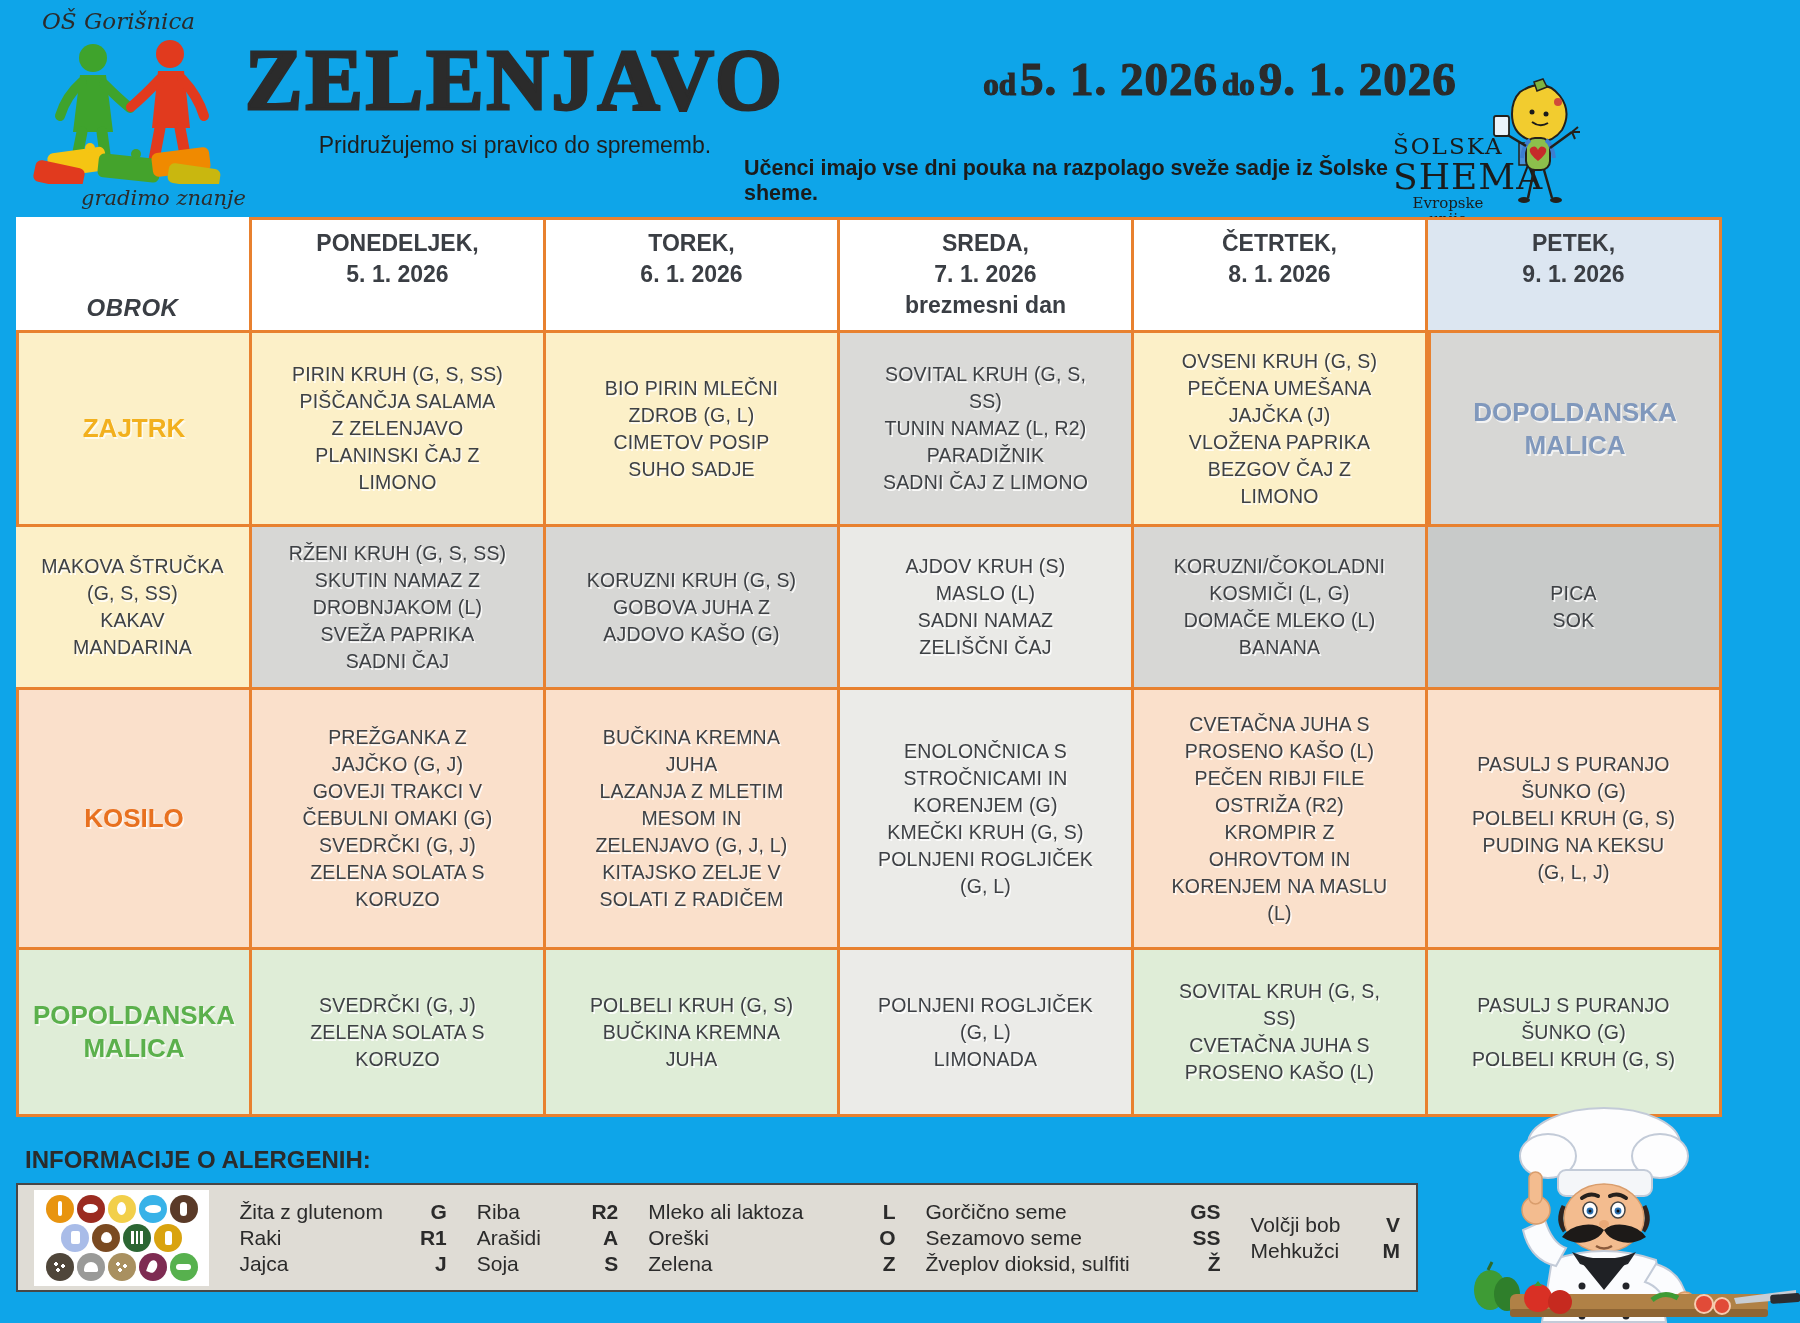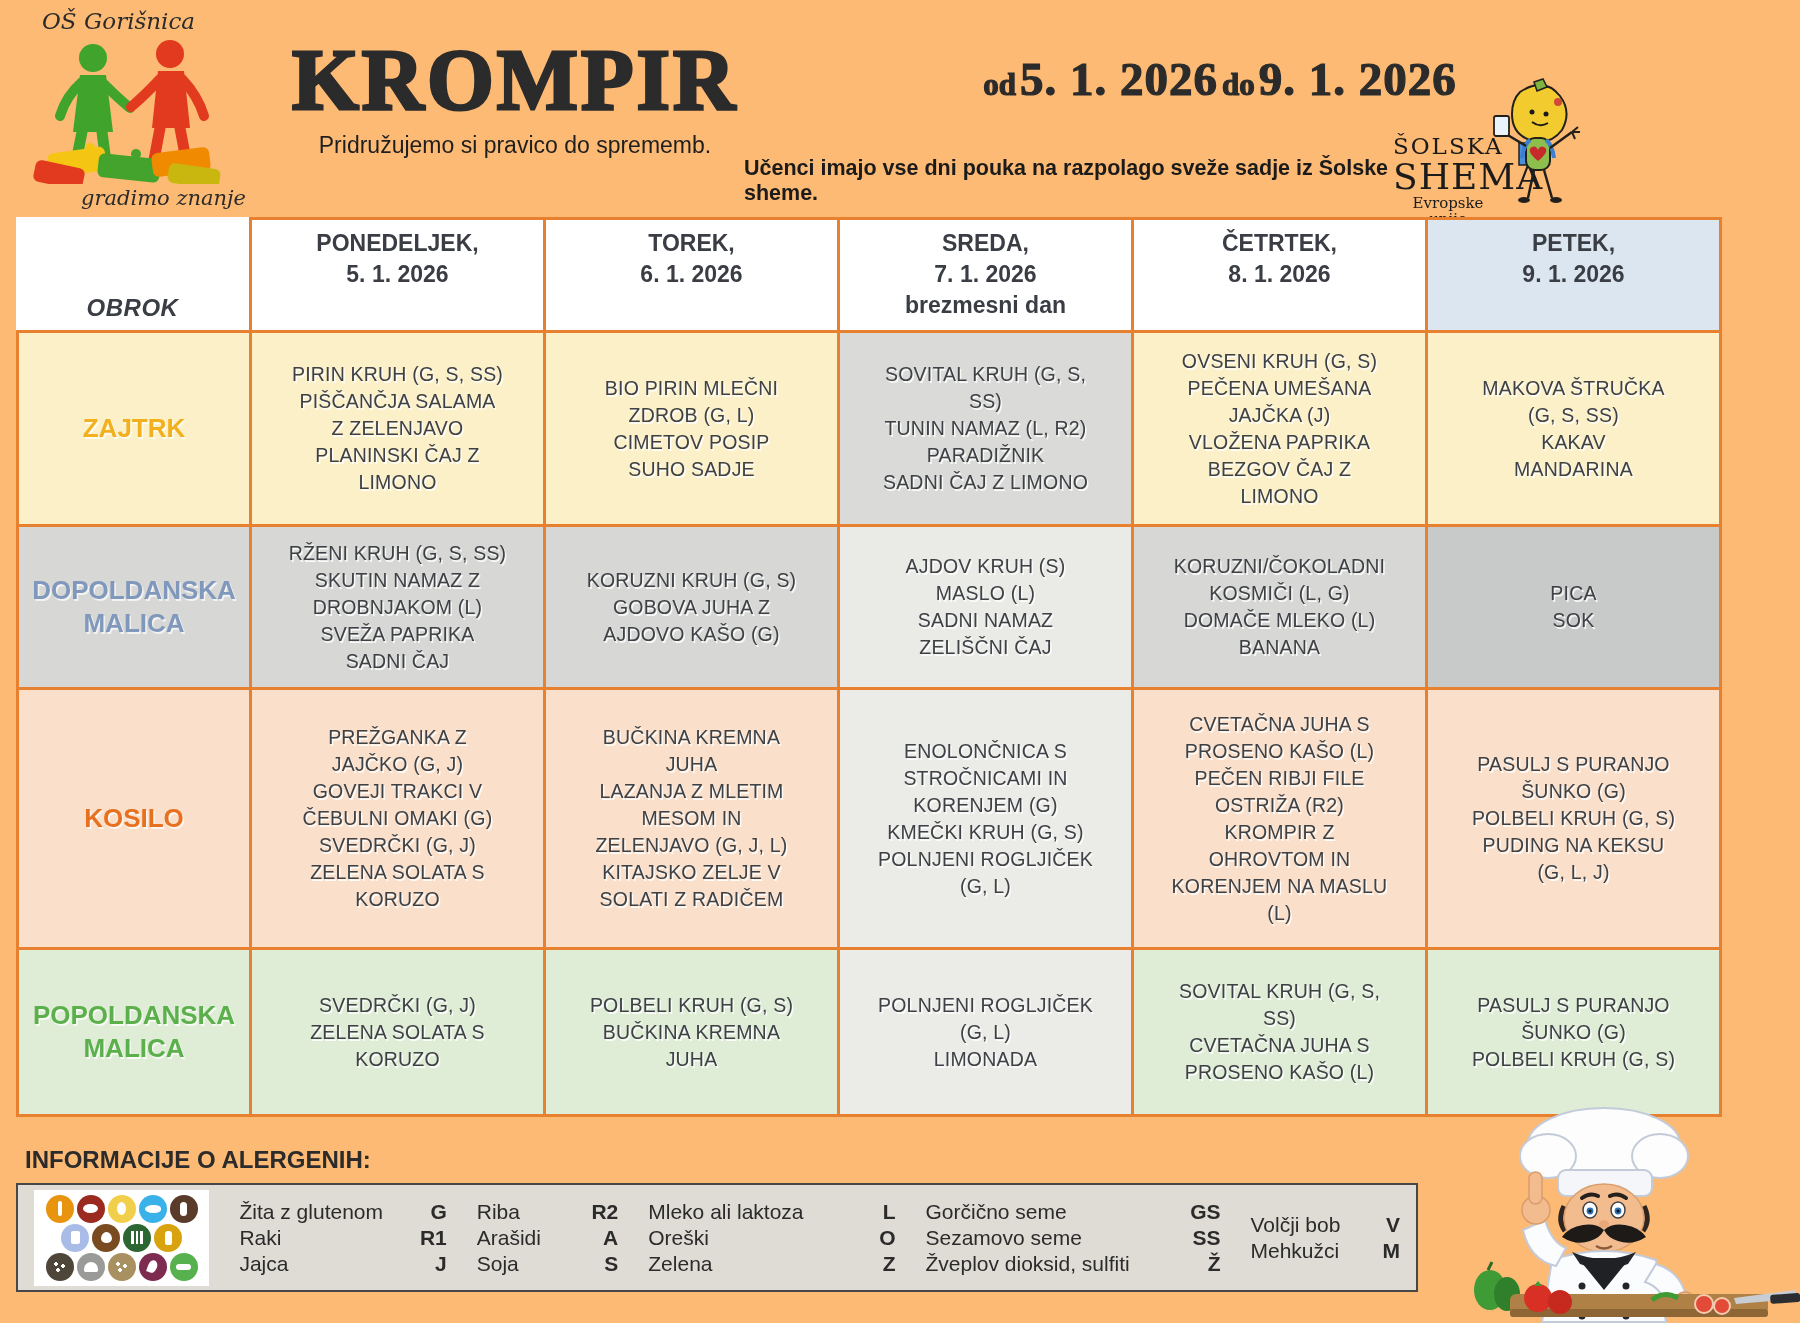--- a/index.html
+++ b/index.html
@@ -1,16 +1,16 @@
 <!DOCTYPE html>
 <html><head>
 <meta charset="utf-8">
 <style>
   html,body{margin:0;padding:0;background:#888;}
-  .page{position:relative;width:1800px;height:1323px;background:#fdba74;overflow:hidden;
+  .page{position:relative;width:1800px;height:1323px;background:#0ea5e9;overflow:hidden;
         font-family:"Liberation Sans",sans-serif;color:#3E4145;}
 
   
   .school-name{position:absolute;left:42px;top:8px;font-family:"DejaVu Serif",serif;
                font-style:italic;font-size:23px;color:#2B2B2B;}
   .school-motto{position:absolute;left:81px;top:186px;font-family:"DejaVu Serif",serif;
                font-style:italic;font-size:21px;color:#2B2B2B;}
   .school-figures{position:absolute;left:18px;top:34px;}
 
   .title-block{position:absolute;left:235px;top:34px;width:560px;text-align:center;}
@@ -116,21 +116,21 @@
     <rect x="80" y="122" width="62" height="24" rx="6" fill="#44A32C" transform="rotate(6 111 134)"></rect>
     <rect x="16" y="130" width="50" height="22" rx="6" fill="#E13A1E" transform="rotate(12 41 141)"></rect>
     <rect x="134" y="116" width="58" height="24" rx="6" fill="#F08A00" transform="rotate(-7 163 128)"></rect>
     <rect x="150" y="132" width="52" height="20" rx="6" fill="#C9B70F" transform="rotate(8 176 142)"></rect>
     <circle cx="72" cy="114" r="5" fill="#F5C513"></circle>
       <circle cx="118" cy="120" r="5" fill="#44A32C"></circle>
   </svg>
   <div class="school-motto">gradimo znanje</div>
 
   <div class="title-block">
-    <h1 class="main-title">KROMPIR</h1>
+    <h1 class="main-title">ZELENJAVO</h1>
     <div class="subtitle">Pridružujemo si pravico do sprememb.</div>
   </div>
 
   <div class="date-range">
     <span class="date-small">od</span>
     <span class="date-big">5. 1. 2026</span>
     <span class="date-small">do</span>
     <span class="date-big">9. 1. 2026</span>
   </div>
 
@@ -212,29 +212,29 @@
 SADNI ČAJ Z LIMONO</span>
       </div>
     <div class="cell zaj">
       <span class="menu-text pre">OVSENI KRUH (G, S)
 PEČENA UMEŠANA
 JAJČKA (J)
 VLOŽENA PAPRIKA
 BEZGOV ČAJ Z
 LIMONO</span>
       </div>
+    <div class="cell col1 dop">
+      <span class="lab lab-dop pre">DOPOLDANSKA MALICA</span>
+      </div>
+
     <div class="cell zaj">
       <span class="menu-text pre">MAKOVA ŠTRUČKA
 (G, S, SS)
 KAKAV
 MANDARINA</span>
-      </div>
-
-    <div class="cell col1 dop">
-      <span class="lab lab-dop pre">DOPOLDANSKA MALICA</span>
       </div>
     <div class="cell dop">
       <span class="menu-text pre">RŽENI KRUH (G, S, SS)
 SKUTIN NAMAZ Z
 DROBNJAKOM (L)
 SVEŽA PAPRIKA
 SADNI ČAJ</span>
       </div>
     <div class="cell dop">
       <span class="menu-text pre">KORUZNI KRUH (G, S)

